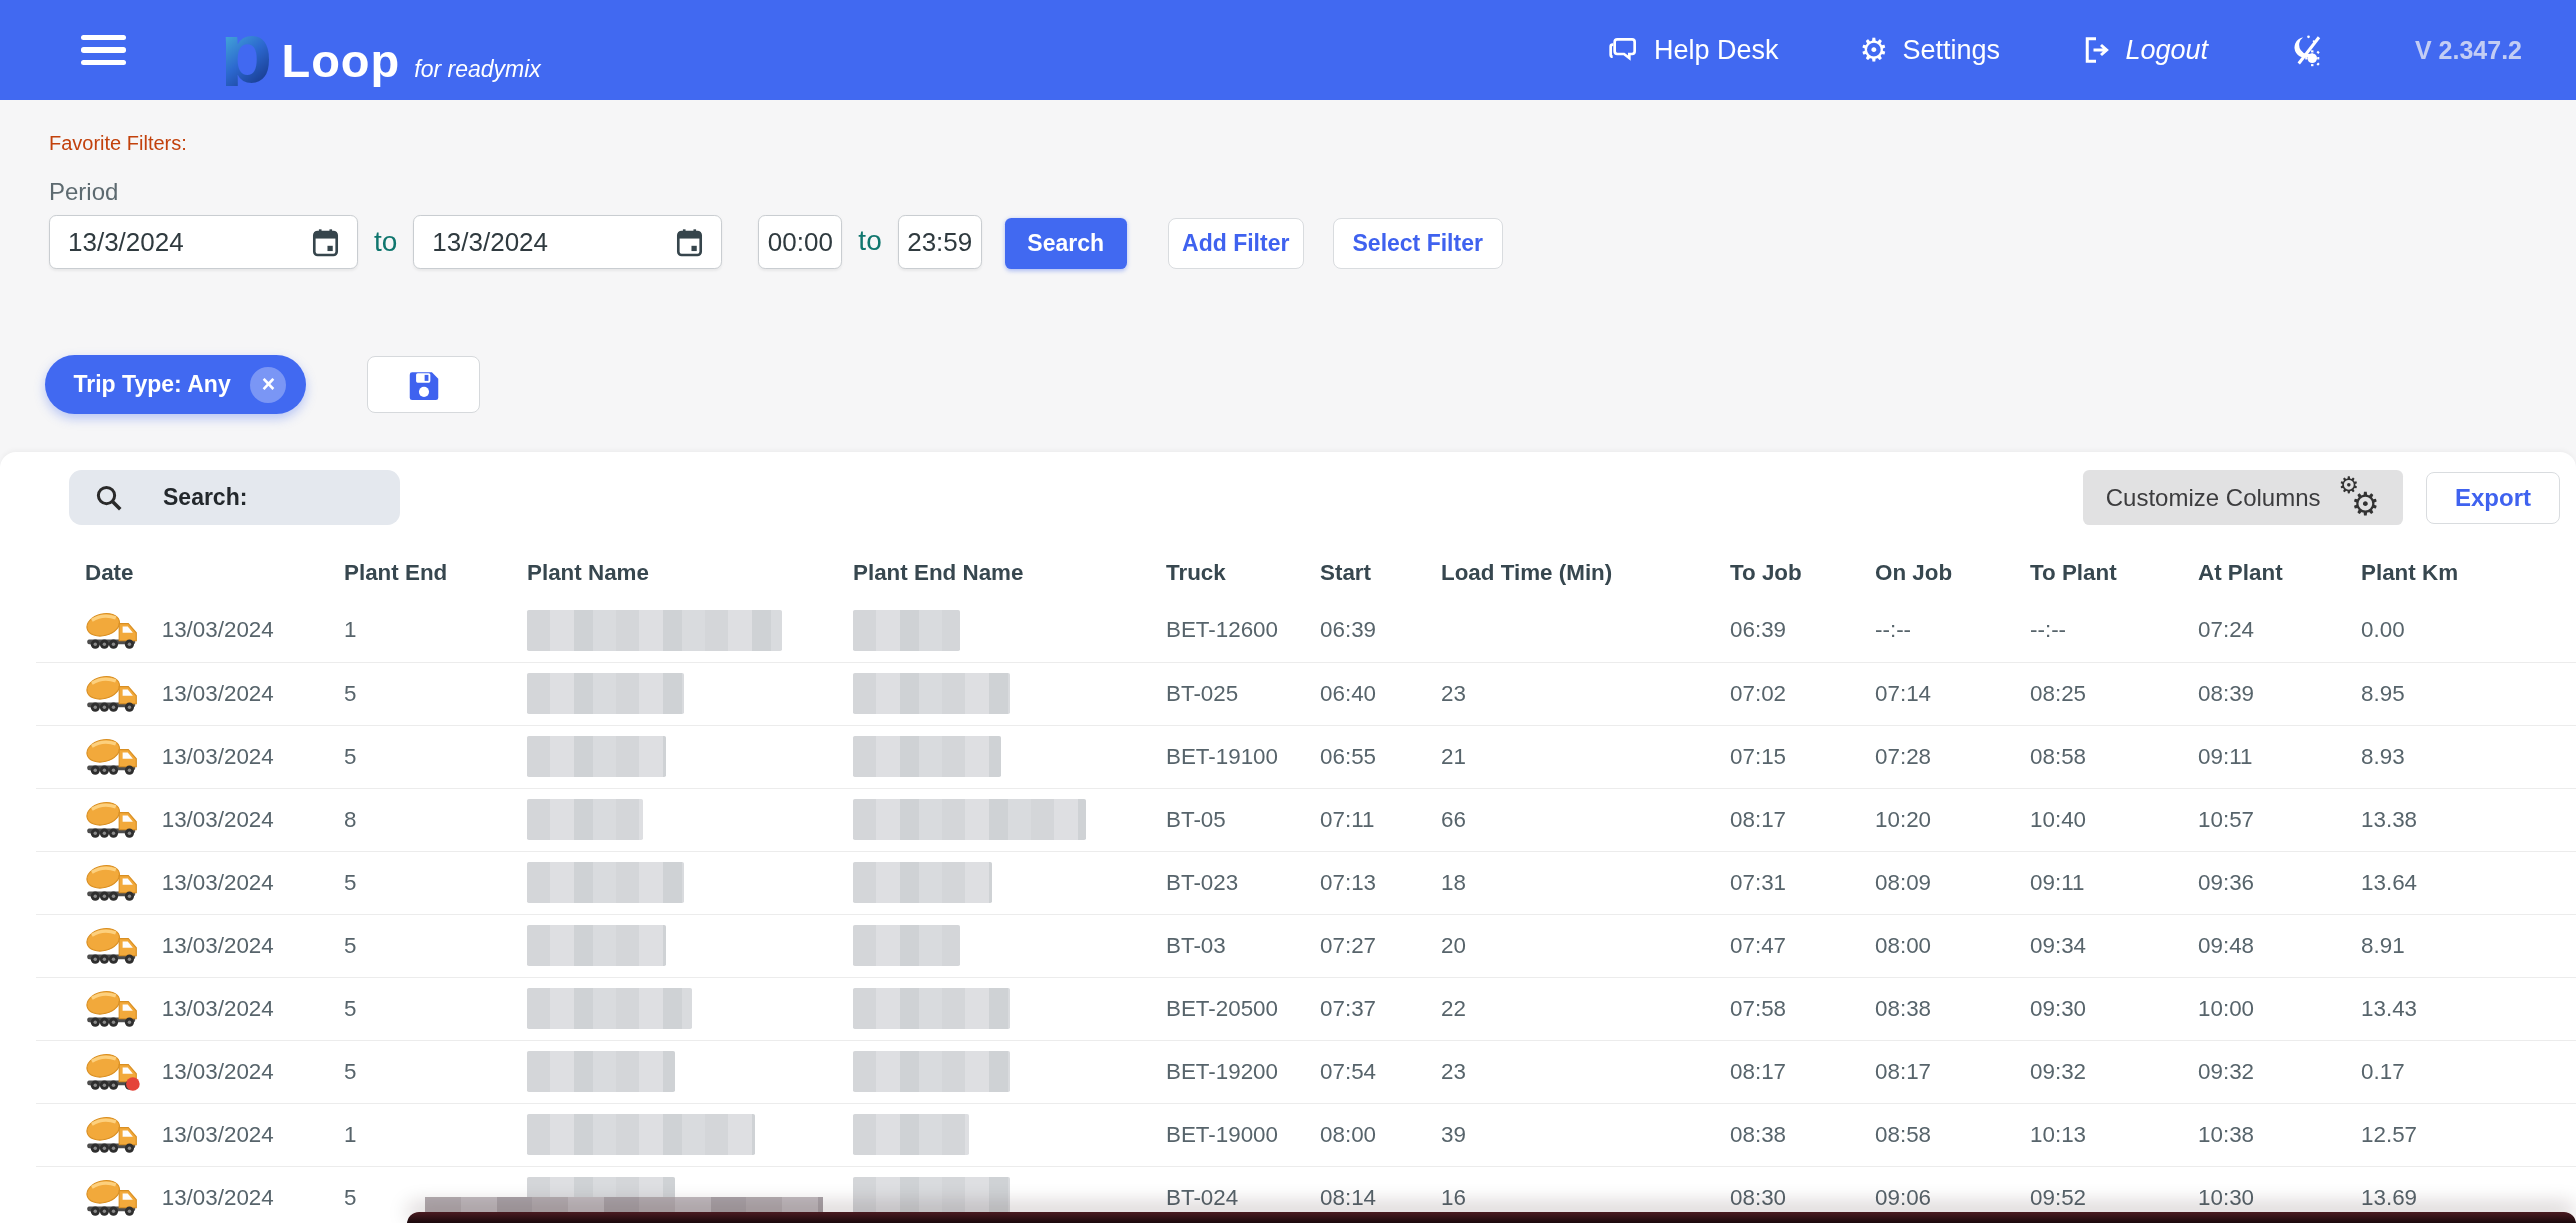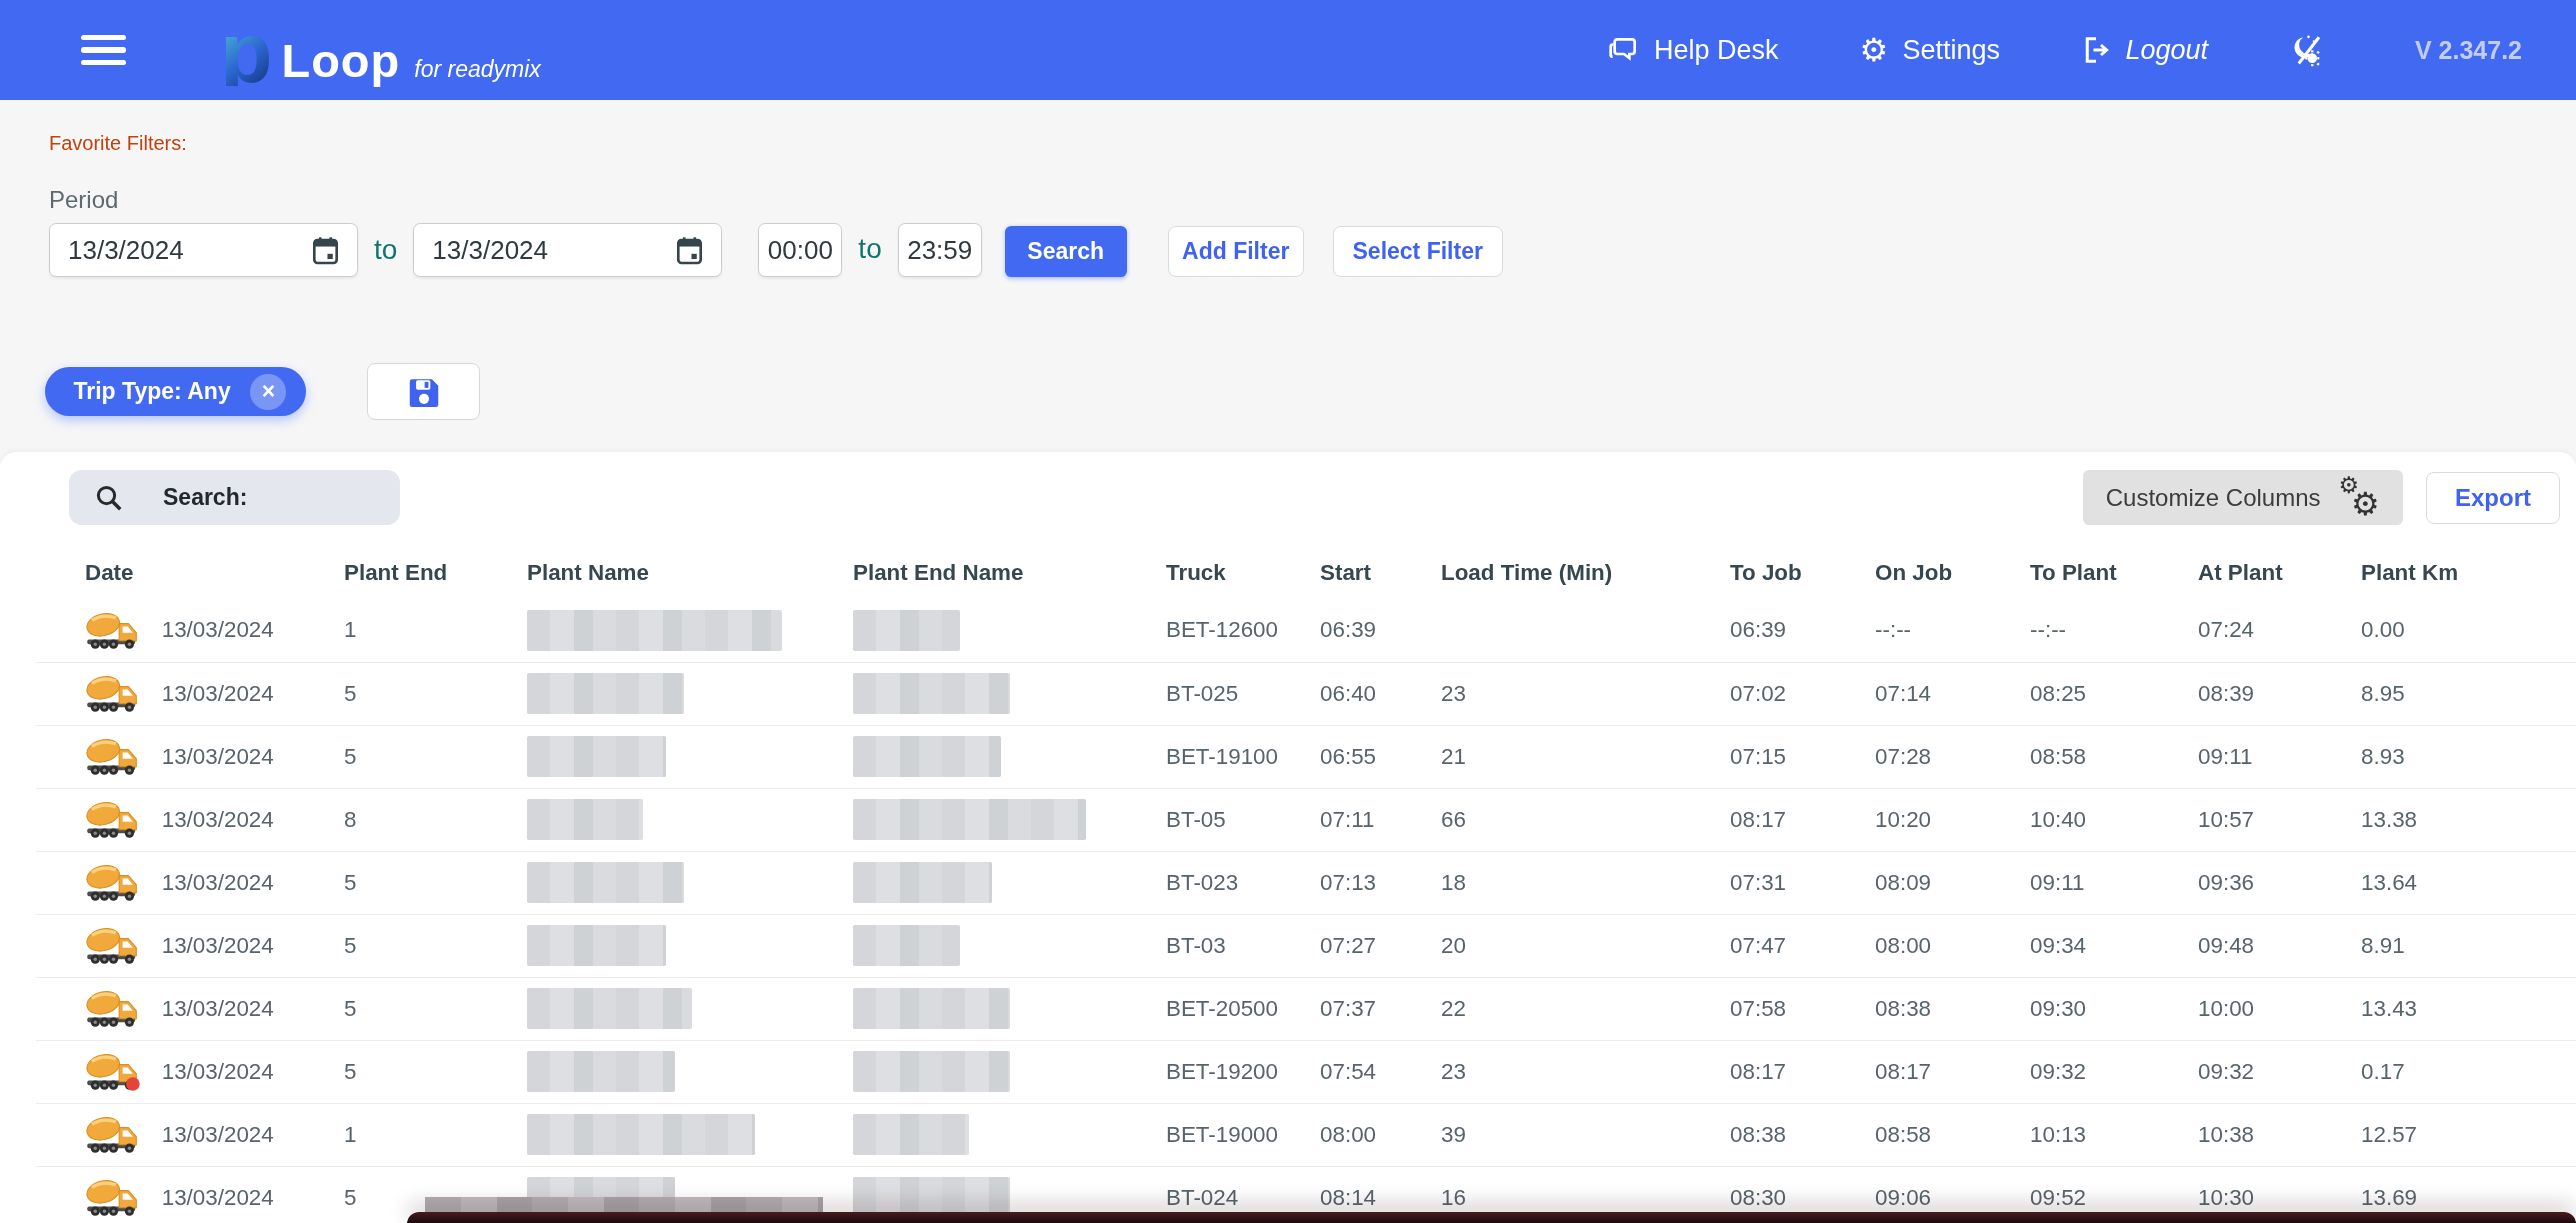--- a/index.html
+++ b/index.html
@@ -16,38 +16,38 @@
   .logo-tag { font-size:23px; font-style:italic; margin-left:14.3px; font-weight:500; }
   .topnav { margin-left:auto; display:flex; align-items:center; gap:81px; }
   .navitem { display:flex; align-items:center; gap:14.3px; font-size:27px; cursor:pointer; }
   .navitem.logout { font-style:italic; font-weight:400; }
   .gear-glyph { font-size:32px; line-height:1; }
   .version { font-size:25px; font-weight:700; color:#c3cdf4; margin-left:9px; }
 
   
   .filters { padding:32px 0 0 49px; }
   .fav-label { font-size:20px; color:#c2410c; }
-  .filter-row { display:flex; align-items:flex-end; margin-top:31px; }
+  .filter-row { display:flex; align-items:flex-end; margin-top:23px; }
   .field-label { font-size:24px; color:#5d6a70; margin-bottom:9px; display:block; }
   .inputbox { background:#fff; border:1.8px solid #c9cdd1; border-radius:7.2px; height:54px; display:flex; align-items:center; padding:0 18px; box-shadow:0 1.8px 2.7px rgba(0,0,0,0.06); font-size:26px; color:#2f3a3f; }
   .datebox { width:309px; justify-content:space-between; cursor:pointer; }
   .to-label { font-size:28px; color:#0f766e; margin:0 16px 12.5px 16px; }
   .timebox { width:84px; justify-content:center; cursor:pointer; }
   .timegroup { display:flex; align-items:flex-end; margin-left:36px; }
   .tripwrap { margin-left:36px; }
   .selectbox { width:318px; justify-content:space-between; cursor:pointer; }
   .caret { width:0; height:0; border-left:9.8px solid transparent; border-right:9.8px solid transparent; border-top:12.5px solid #a8aeb4; }
   .btn { border:none; cursor:pointer; font-family:inherit; }
   .btn-primary { margin-left:23px; width:122px; height:51px; background:#4169f1; color:#fff; font-size:23px; font-weight:700; border-radius:6.3px; box-shadow:0 1.8px 4.5px rgba(65,105,241,0.4); }
   .btn-outline { background:#fff; border:1.8px solid #d9dcdf; border-radius:8px; color:#3f62ef; font-size:23px; font-weight:700; height:51px; }
   .btn-addfilter { margin-left:41px; width:136px; }
   .btn-selectfilter { margin-left:29px; width:170px; }
 
   .chip-row { display:flex; align-items:center; margin-top:86px; margin-left:-4.5px; }
-  .chip { height:49px; background:#4169f1; border-radius:29.5px; display:flex; align-items:center; padding:0 19.7px 0 29px; color:#fff; box-shadow:0 4.5px 10.7px rgba(65,105,241,0.35); cursor:pointer; }
+  .chip { height:59px; background:#4169f1; border-radius:29.5px; display:flex; align-items:center; padding:0 19.7px 0 29px; color:#fff; box-shadow:0 4.5px 10.7px rgba(65,105,241,0.35); cursor:pointer; }
   .chip-label { font-size:23px; font-weight:700; }
   .chip-x { margin-left:19.7px; width:36px; height:36px; border-radius:50%; background:rgba(255,255,255,0.3); display:flex; align-items:center; justify-content:center; font-size:23px; font-weight:700; color:#fff; cursor:pointer; }
   .save-btn { margin-left:61px; width:113px; height:57px; background:#fff; border:1.8px solid #d6d9dc; border-radius:8px; display:flex; align-items:center; justify-content:center; cursor:pointer; }
 
   
   .card { position:absolute; left:0; right:0; top:452px; bottom:0; background:#fff; border-radius:16px 16px 0 0; box-shadow:0 -1.8px 5.4px rgba(0,0,0,0.04); overflow:hidden;padding-left:36px; }
   .toolbar { display:flex; align-items:center; padding:18px 16px 0 33px; }
   .search-pill { width:331px; height:55px; background:#e4e8ee; border-radius:12.5px; display:flex; align-items:center; padding:0 25px; cursor:text; }
   .search-pill .mag { margin-right:39px; }
   .search-pill .slabel { font-size:23px; font-weight:700; color:#23282c; }

